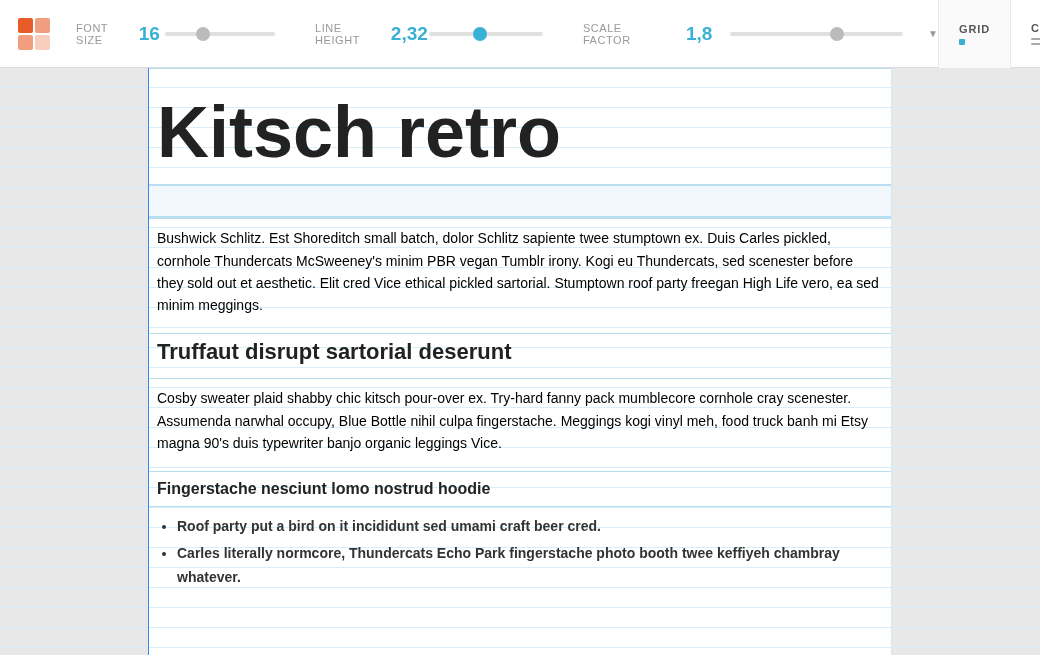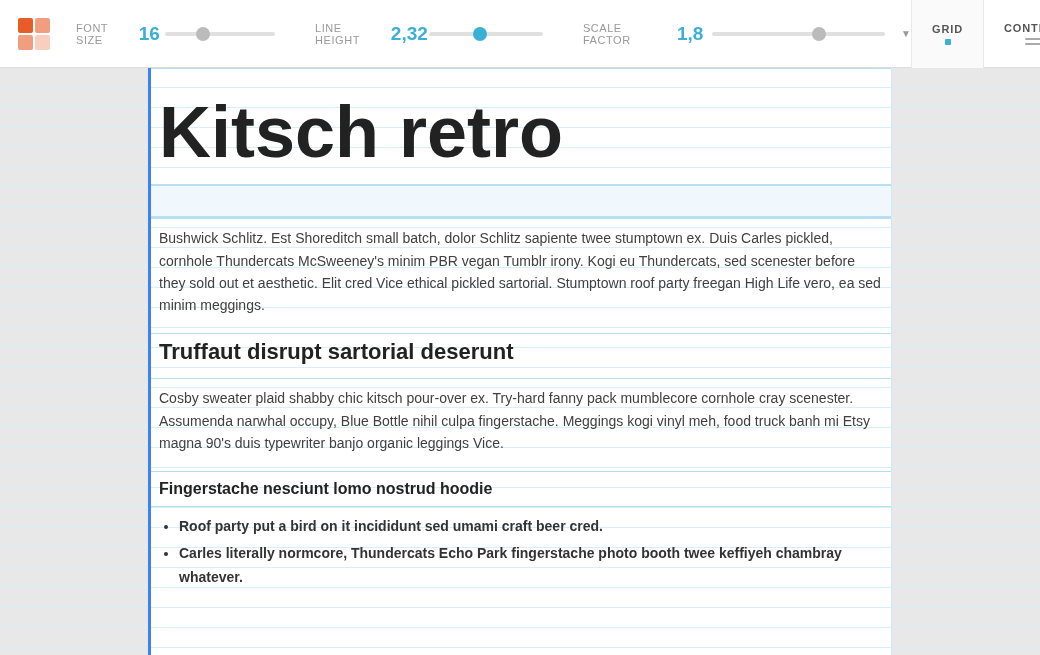--- a/index.html
+++ b/index.html
@@ -57,21 +57,21 @@
       position: absolute;
       top: -5px;
       transform: translateX(-50%);
     }
     .thumb-gray { background: #bbb; }
     .thumb-blue { background: #3ab0d4; }
 
     .scale-group {
       display: flex;
       align-items: center;
-      gap: 12px;
+      gap: 21px;
       flex: 1;
     }
     .scale-track {
       width: 200px;
       height: 4px;
       background: #e0e0e0;
       border-radius: 2px;
       position: relative;
     }
     .scale-dropdown-arrow {
@@ -83,21 +83,21 @@
     
     .right-tabs {
       display: flex;
       align-items: stretch;
       height: 68px;
       margin-left: auto;
     }
     .tab-item {
       display: flex;
       flex-direction: column;
-      align-items: center;
+      align-items: flex-start;
       justify-content: center;
       padding: 0 20px;
       border-left: 1px solid #e8e8e8;
       cursor: pointer;
       min-width: 70px;
     }
     .tab-item.active {
       background: #fafafa;
     }
     .tab-label {
@@ -127,21 +127,21 @@
       width: 148px;
       background: #f0f0f0;
       height: 100%;
     }
 
     
     .content-panel {
       width: 744px;
       background: #fff;
       overflow-y: auto;
-      border-left: 3px solid #3b82f6;
+      border-left: 1px solid #3b82f6;
       border-right: 1px solid #d0eaf4;
     }
 
     
     .right-gutter {
       flex: 1;
       background: #f0f0f0;
     }
 
     
@@ -177,21 +177,21 @@
       font-size: 36px;
       font-weight: 700;
       color: #222;
       line-height: 1.2;
       font-family: Arial, sans-serif;
     }
 
     .section-body {
       padding: 8px 8px 16px 8px;
       font-size: 14px;
-      color: #404040;
+      color: #000000;
       line-height: 1.6;
     }
 
     .section-h3 {
       padding: 4px 8px 12px 8px;
       font-size: 22px;
       font-weight: 700;
       color: #222;
       line-height: 1.3;
     }

